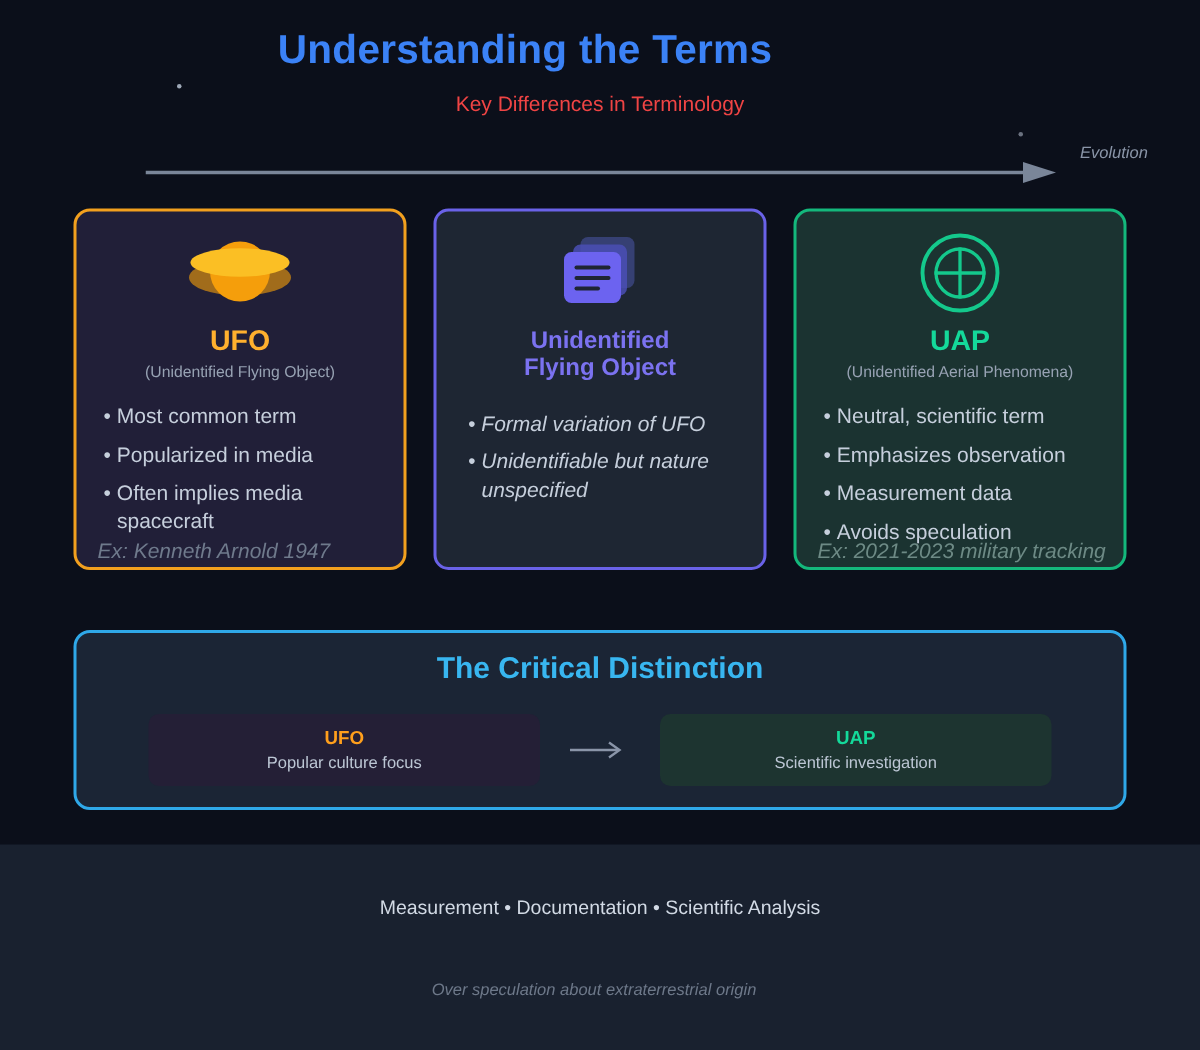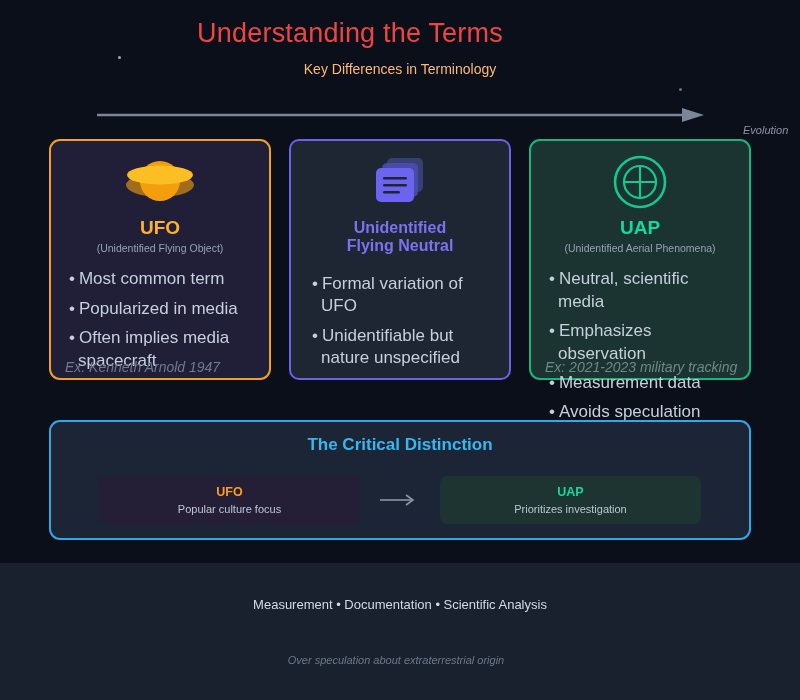--- a/index.html
+++ b/index.html
@@ -20,33 +20,33 @@
 
   
   .footer-band {
     position:absolute; left:0; top:563px; width:800px; height:137px;
     background:#19212f;
   }
 
   
   .title {
     position:absolute; left:0; top:18px; width:700px;
-    text-align:center; font-size:27px; font-weight:normal;
-    color:#ef4444; letter-spacing:.2px;
+    text-align:center; font-size:27px; font-weight:bold;
+    color:#3b82f6; letter-spacing:.2px;
   }
   .subtitle {
     position:absolute; left:0; top:61px; width:800px;
-    text-align:center; font-size:14px; color:#fdba74;
+    text-align:center; font-size:14px; color:#ef4444;
   }
 
   
   .evo-wrap { position:absolute; left:97px; top:105px; width:620px; height:20px; }
   .evo-label {
-    position:absolute; left:720px; top:124px;
-    font-size:11px; font-style:italic; color:#8a95a8;margin-left:23px;
+    position:absolute; left:720px; top:96px;
+    font-size:11px; font-style:italic; color:#8a95a8;
   }
 
   
   .cards { position:absolute; left:49px; top:139px; width:702px; height:241px; }
   .card {
     position:absolute; top:0; width:222px; height:241px;
     border-radius:11px; border:2px solid #444;
     padding:10px 12px 0 12px;
   }
   .card.c1 { left:0;     background:#211f38; border-color:#f2a01e; }
@@ -61,40 +61,40 @@
   }
   .card.c1 .card-title { color:#ffb02e; }
   .card.c2 .card-title { color:#7b72f0; font-size:16px; margin-top:8px; }
   .card.c3 .card-title { color:#14d99a; }
 
   .card-sub {
     text-align:center; font-size:10.5px; color:#97a2b3; margin-top:4px;
   }
 
   .bullets { margin-top:14px; padding-left:6px; }
-  .card.c2 .bullets { margin-top:18px; padding-left:9px; }
+  .card.c2 .bullets { margin-top:18px; padding-left:9px;font-style:italic; }
   .bullet {
-    font-size:17px; color:#c6cfdc; line-height:1.32;
+    font-size:14px; color:#c6cfdc; line-height:1.32;
     margin-bottom:7px; padding-left:9px; text-indent:-9px;
   }
   .bullet .bdot { margin-right:4px; }
 
   .card-ex {
     position:absolute; left:14px; bottom:3px;
     font-size:14px; font-style:italic; color:#6f7a8c;
   }
   .card.c3 .card-ex { color:#6d8a85;text-align:center; }
 
   
   .crit {
     position:absolute; left:49px; top:420px; width:702px; height:120px;
     border:2px solid #2fa8e8; border-radius:11px; background:#1b2535;
   }
   .crit-title {
-    text-align:center; font-size:17px; font-weight:bold; color:#38b6f0;
+    text-align:center; font-size:20px; font-weight:bold; color:#38b6f0;
     margin-top:13px;
   }
   .crit-row {
     position:absolute; left:0; top:52px; width:698px; height:52px;
     display:flex; align-items:center; justify-content:center; gap:0;
   }
   .crit-box {
     width:261px; height:48px; border-radius:7px;
     display:flex; flex-direction:column; align-items:center; justify-content:center;
   }
@@ -169,41 +169,41 @@
           <rect x="18" y="4" width="36" height="34" rx="5" fill="#3f4a8a" opacity="0.75"></rect>
           <rect x="13" y="9" width="36" height="34" rx="5" fill="#4a4fb5" opacity="0.85"></rect>
           <rect x="7" y="14" width="38" height="34" rx="5" fill="#6c63f0"></rect>
           <rect x="14" y="23" width="24" height="2.6" rx="1.3" fill="#1e2533"></rect>
           <rect x="14" y="30" width="24" height="2.6" rx="1.3" fill="#1e2533"></rect>
           <rect x="14" y="37" width="17" height="2.6" rx="1.3" fill="#1e2533"></rect>
         </svg>
       </div>
       <div class="card-title">
         <div>Unidentified</div>
-        <div>Flying Neutral</div>
+        <div>Flying Object</div>
       </div>
       <div class="bullets">
         <div class="bullet"><span class="bdot">•</span><span>Formal variation of UFO</span></div>
         <div class="bullet"><span class="bdot">•</span><span>Unidentifiable but nature unspecified</span></div>
       </div>
     </div>
 
     <div class="card c3">
       <div class="card-icon">
         <svg width="58" height="58" viewBox="0 0 58 58">
           <circle cx="29" cy="29" r="25" fill="none" stroke="#14c98c" stroke-width="2.6"></circle>
           <circle cx="29" cy="29" r="16" fill="none" stroke="#14c98c" stroke-width="2.2"></circle>
           <line x1="29" y1="12" x2="29" y2="46" stroke="#14c98c" stroke-width="2.2"></line>
           <line x1="12" y1="29" x2="46" y2="29" stroke="#14c98c" stroke-width="2.2"></line>
         </svg>
       </div>
       <div class="card-title">UAP</div>
       <div class="card-sub">(Unidentified Aerial Phenomena)</div>
       <div class="bullets">
-        <div class="bullet"><span class="bdot">•</span><span>Neutral, scientific media</span></div>
+        <div class="bullet"><span class="bdot">•</span><span>Neutral, scientific term</span></div>
         <div class="bullet"><span class="bdot">•</span><span>Emphasizes observation</span></div>
         <div class="bullet"><span class="bdot">•</span><span>Measurement data</span></div>
         <div class="bullet"><span class="bdot">•</span><span>Avoids speculation</span></div>
       </div>
       <div class="card-ex">Ex: 2021-2023 military tracking</div>
     </div>
 
   </div>
 
   <div class="crit">
@@ -214,21 +214,21 @@
         <div class="bs">Popular culture focus</div>
       </div>
       <div class="crit-arrow">
         <svg width="44" height="16" viewBox="0 0 44 16">
           <line x1="2" y1="8" x2="34" y2="8" stroke="#8a95a8" stroke-width="1.6"></line>
           <polyline points="28,3 35,8 28,13" fill="none" stroke="#8a95a8" stroke-width="1.6"></polyline>
         </svg>
       </div>
       <div class="crit-box right">
         <div class="bt">UAP</div>
-        <div class="bs">Prioritizes investigation</div>
+        <div class="bs">Scientific investigation</div>
       </div>
     </div>
   </div>
 
   <div class="f-list">Measurement • Documentation • Scientific Analysis</div>
   <div class="f-note">Over speculation about extraterrestrial origin</div>
 
 </div>
 
 </body></html>

